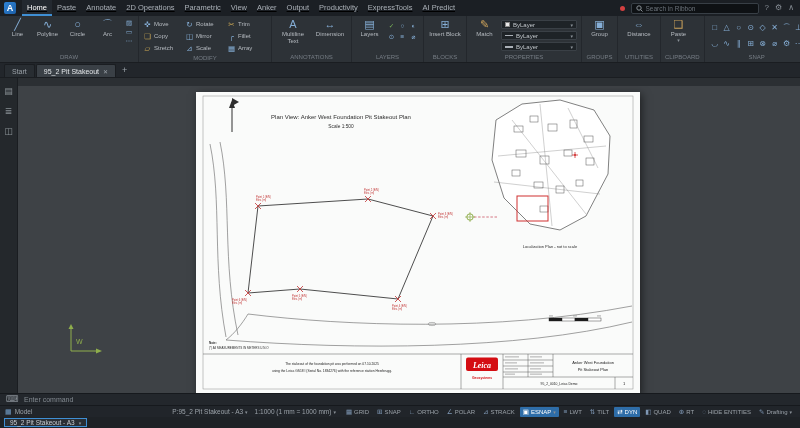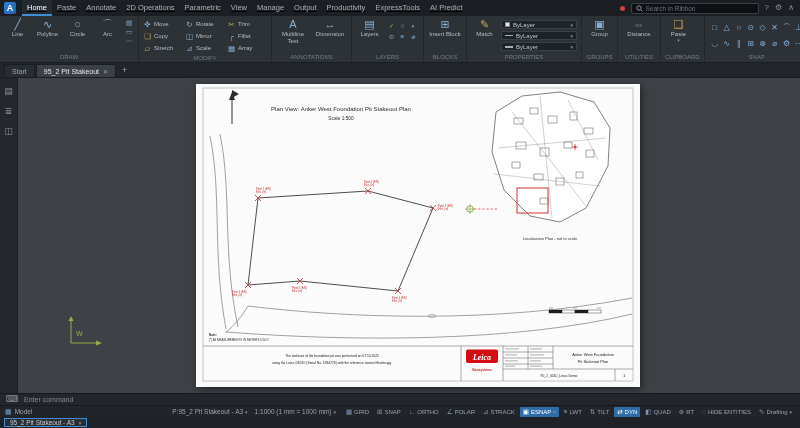--- a/index.html
+++ b/index.html
@@ -52,21 +52,21 @@
   .doctabs { height:15px; background:#22262b; display:flex; align-items:flex-end; padding-left:4px; gap:1px; border-bottom:1px solid #1a1d21; flex:0 0 auto; }
   .dtab { height:13px; display:flex; align-items:center; gap:4px; padding:0 7px; font-size:7px; color:#9aa1a8; background:#282d32; border:1px solid #1a1d21; border-bottom:none; border-radius:2px 2px 0 0; white-space:nowrap; cursor:default; }
   .dtab.active { background:#3a4046; color:#e3e6e9; }
   .dtab .close { font-size:6px; color:#9aa1a8; }
   .newtab { font-size:9px; color:#9aa1a8; padding:0 5px 2px; cursor:default; }
 
   
   .main { flex:1; display:flex; min-height:0; }
   .side-toolbar { width:18px; background:#24282c; border-right:1px solid #1a1d21; display:flex; flex-direction:column; align-items:center; padding-top:8px; gap:10px; }
   .side-icon { color:#8a9197; font-size:9px; cursor:default; }
-  .canvas { position:relative; flex:1; background:#3e4246; overflow:hidden; }
+  .canvas { position:relative; flex:1; background:#3e4246; overflow:hidden;margin-top:8px; }
   .paper { position:absolute; left:178px; top:6px; width:444px; height:303px; background:#fafbfa; box-shadow:2px 2px 8px rgba(0,0,0,.5); }
   .paper svg { display:block; width:100%; height:100%; }
   .ucs { position:absolute; left:46px; top:238px; }
 
   
   .cmdline { height:12px; background:#23272c; border-top:1px solid #16191d; display:flex; align-items:center; gap:5px; padding:0 6px; flex:0 0 auto; }
   .cmd-icon { color:#868d94; font-size:9px; line-height:1; }
   .cmd-text { color:#828990; font-size:7px; }
   .statusbar { height:12px; background:#21252a; border-top:1px solid #16191d; display:flex; align-items:center; padding:0 5px; gap:7px; flex:0 0 auto; }
   .sb-left { display:flex; align-items:center; gap:3px; color:#9aa1a8; font-size:6.5px; }
@@ -89,21 +89,21 @@
 
   <div class="titlebar">
     <div class="app-logo">A</div>
     <nav class="menubar" id="menubar">
         <div class="menu-item active">Home</div>
         <div class="menu-item">Paste</div>
         <div class="menu-item">Annotate</div>
         <div class="menu-item">2D Operations</div>
         <div class="menu-item">Parametric</div>
         <div class="menu-item">View</div>
-        <div class="menu-item">Manage</div>
+        <div class="menu-item">Anker</div>
         <div class="menu-item">Output</div>
         <div class="menu-item">Productivity</div>
         <div class="menu-item">ExpressTools</div>
         <div class="menu-item">AI Predict</div>
       </nav>
     <div class="tb-right">
       <span class="notif-dot"></span>
       <div class="searchbox">
         <svg width="7" height="7">
             <circle cx="3" cy="3" r="2.2" stroke="#8a9197" stroke-width="1" fill="none"></circle>

